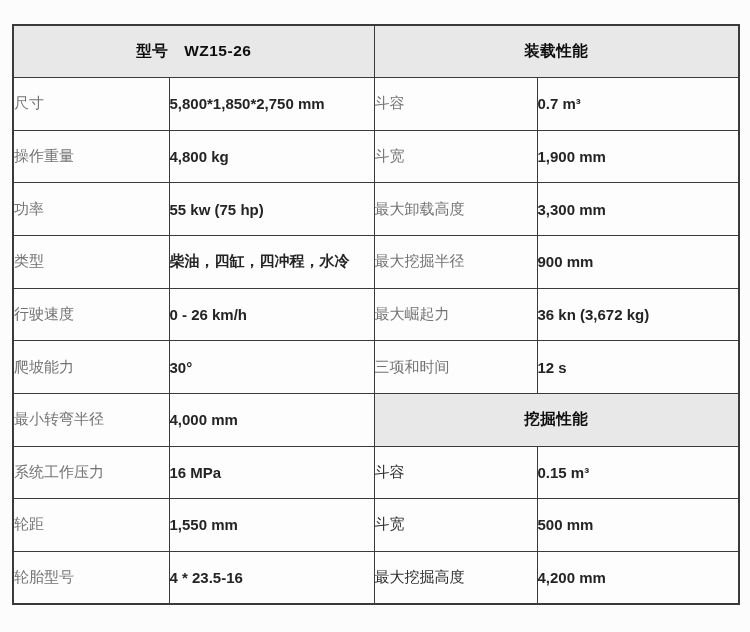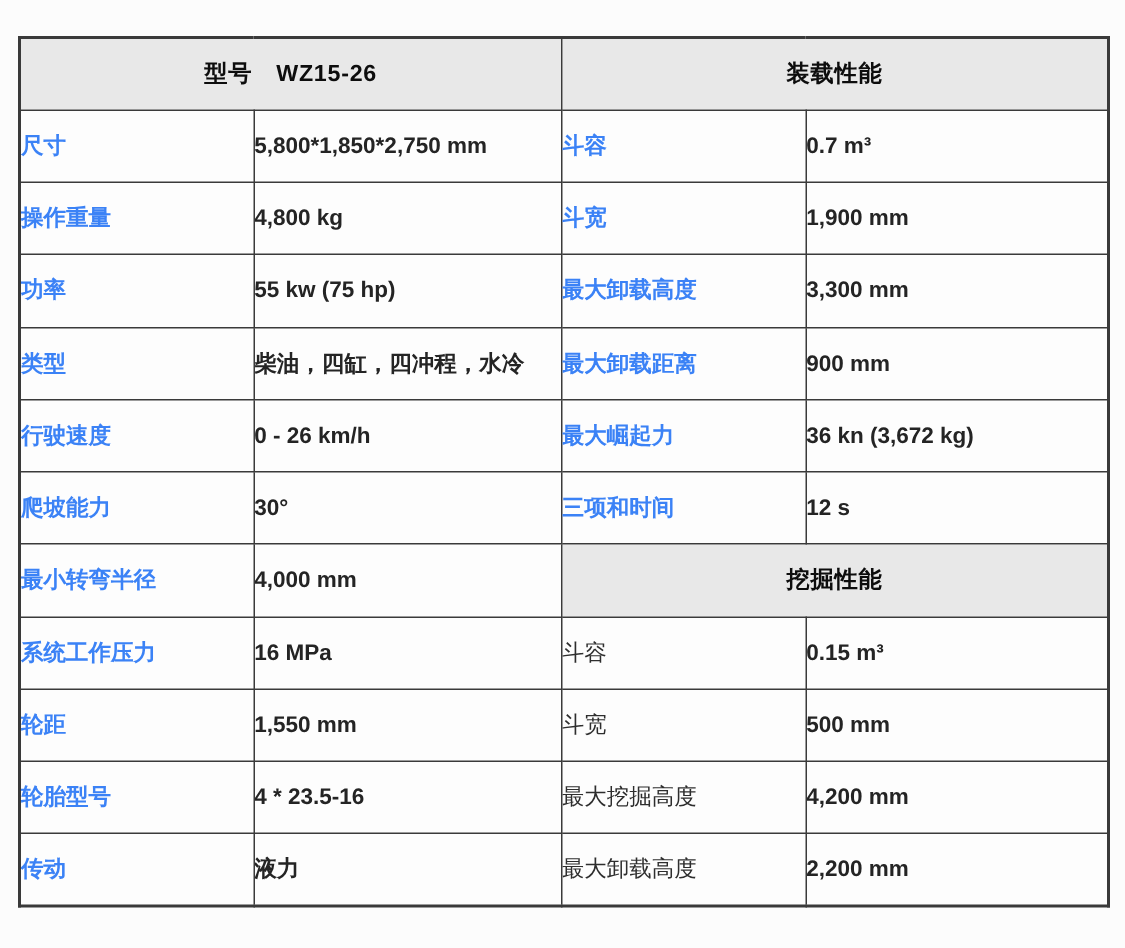--- a/index.html
+++ b/index.html
@@ -32,21 +32,21 @@
   }
   .spec-table tr { height: 38px; }
   th.section-hdr {
     background: #e8e8e8;
     font-weight: bold;
     text-align: center;
     color: #0d0d0d;
     font-size: 15.5px;
     letter-spacing: 0.5px;
   }
-  td.lbl  { font-weight: bold;   color: #3b82f6; }
+  td.lbl  { font-weight: normal;   color: #737373; }
   td.lblr { font-weight: normal; color: #2e2e2e; }
   td.val  { font-weight: bold; color: #242424; }
   .p1 { padding-left: 13px; }
   .p2 { padding-left: 30px; }
   .p3 { padding-left: 24px; }
   .p4 { padding-left: 31px; }
 </style>
 </head>
 <body>
 
@@ -77,21 +77,21 @@
     </tr>
     <tr>
       <td class="lbl p1">功率</td>
       <td class="val p2">55 kw (75 hp)</td>
       <td class="lbl p3">最大卸载高度</td>
       <td class="val p4">3,300 mm</td>
     </tr>
     <tr>
       <td class="lbl p1">类型</td>
       <td class="val p2">柴油，四缸，四冲程，水冷</td>
-      <td class="lbl p3">最大卸载距离</td>
+      <td class="lbl p3">最大挖掘半径</td>
       <td class="val p4">900 mm</td>
     </tr>
     <tr>
       <td class="lbl p1">行驶速度</td>
       <td class="val p2">0 - 26 km/h</td>
       <td class="lbl p3">最大崛起力</td>
       <td class="val p4">36 kn (3,672 kg)</td>
     </tr>
     <tr>
       <td class="lbl p1">爬坡能力</td>
@@ -117,20 +117,14 @@
       <td class="val p2">1,550 mm</td>
       <td class="lblr p3">斗宽</td>
       <td class="val p4">500 mm</td>
     </tr>
     <tr>
       <td class="lbl p1">轮胎型号</td>
       <td class="val p2">4 * 23.5-16</td>
       <td class="lblr p3">最大挖掘高度</td>
       <td class="val p4">4,200 mm</td>
     </tr>
-    <tr>
-      <td class="lbl p1">传动</td>
-      <td class="val p2">液力</td>
-      <td class="lblr p3">最大卸载高度</td>
-      <td class="val p4">2,200 mm</td>
-    </tr>
   </tbody>
 </table>
 
 </body></html>

